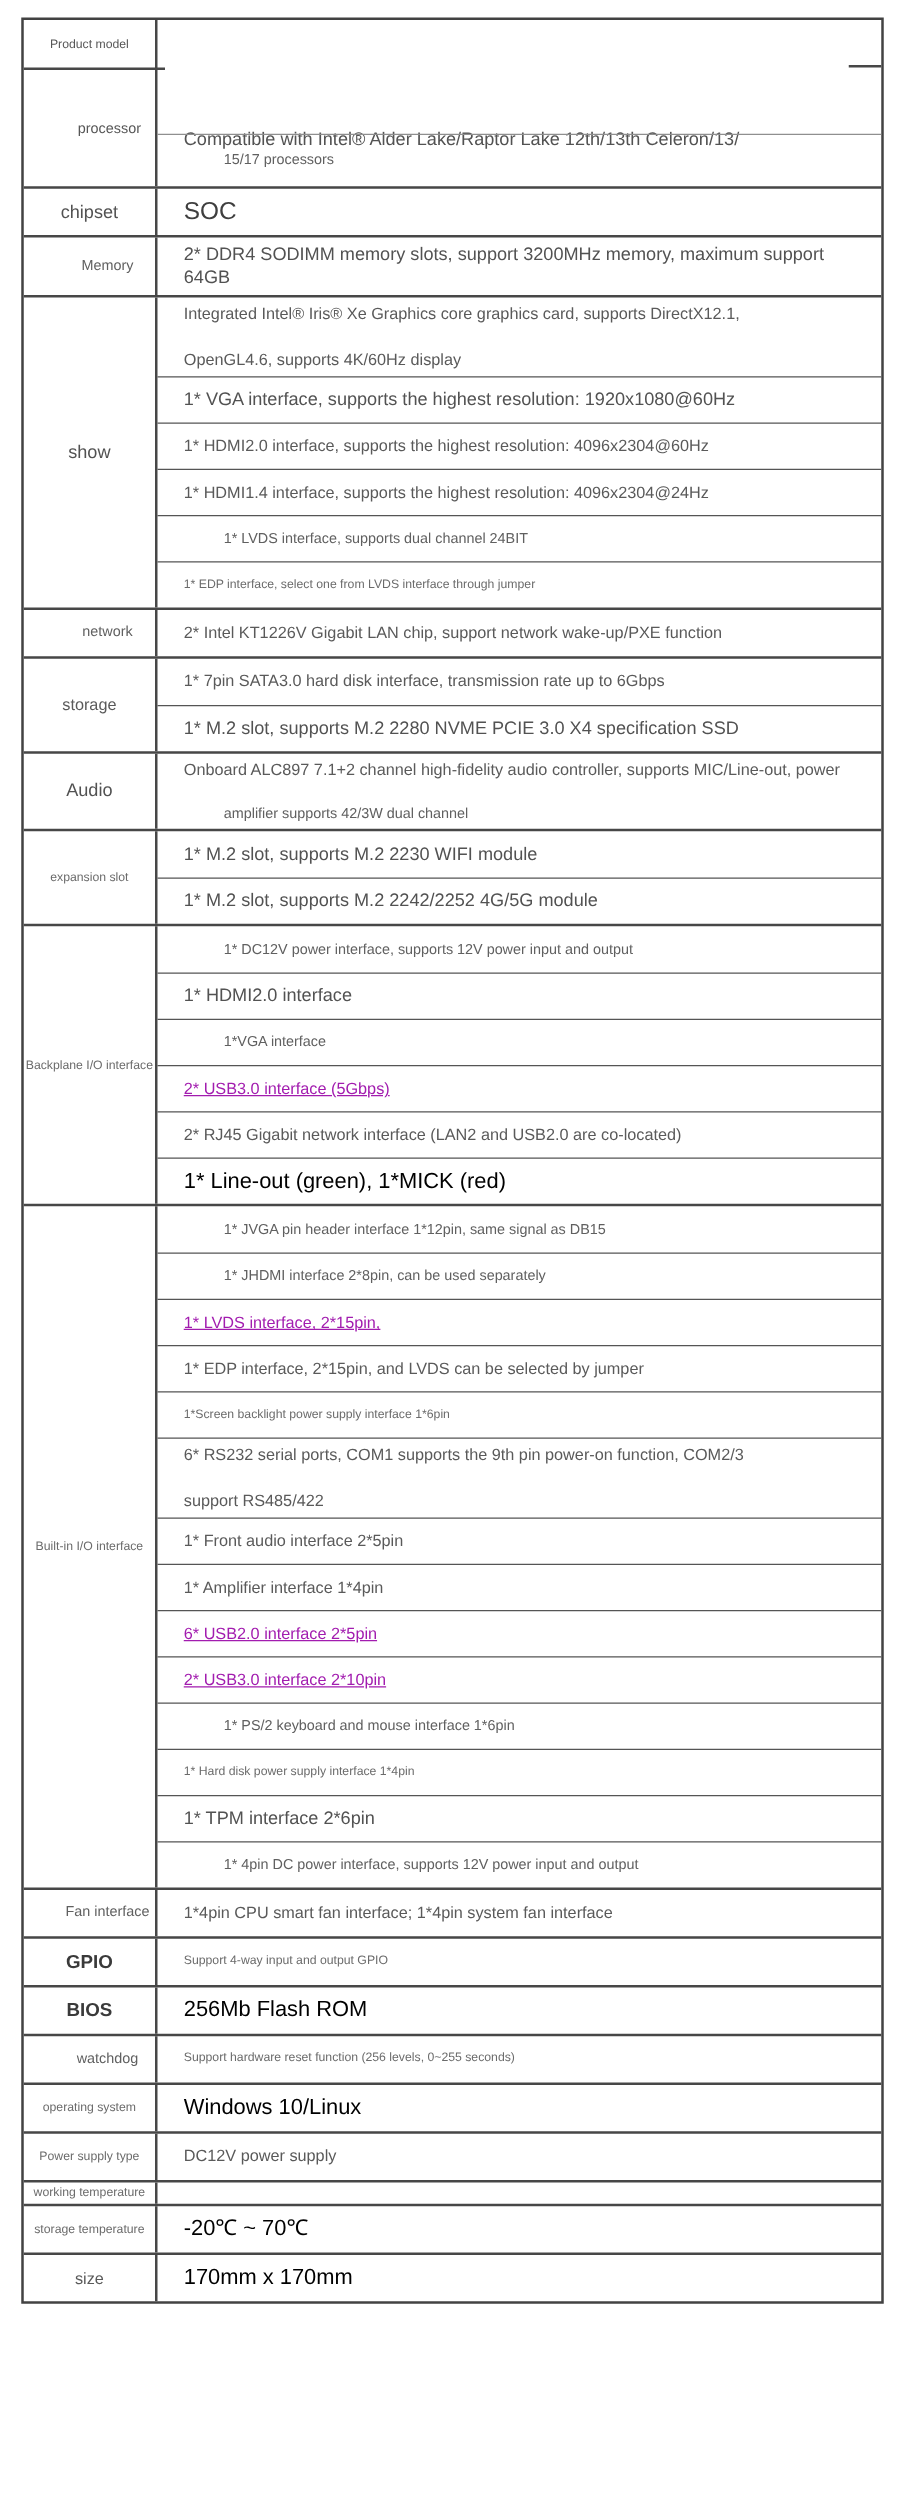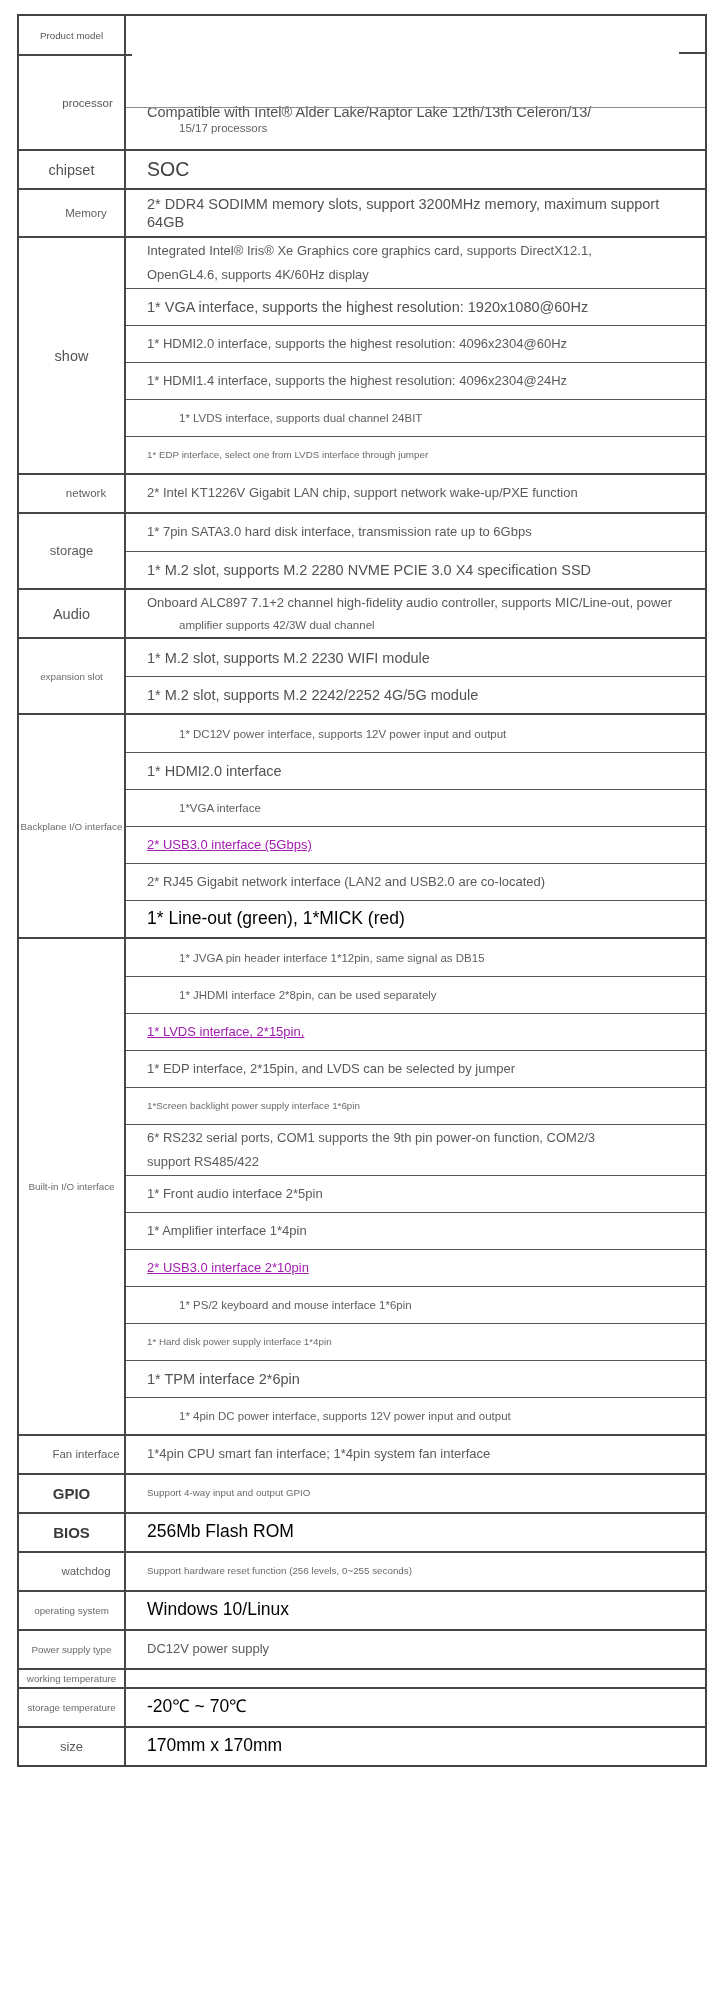--- a/index.html
+++ b/index.html
@@ -5,21 +5,21 @@
   html,body{margin:0;padding:0;background:#ffffff;}
   body{width:723px;height:1994px;position:relative;font-family:"Liberation Sans", sans-serif;-webkit-font-smoothing:antialiased;}
   .spec-table{position:absolute;left:17px;top:14px;width:690px;box-sizing:border-box;border:2px solid #424242;background:#fff;}
   .section{display:flex;border-top:2px solid #474747;align-items:stretch;}
   .section.header-sec{border-top:none;}
   .label-cell{width:107px;min-width:107px;box-sizing:border-box;border-right:2px solid #474747;display:flex;align-items:center;justify-content:center;text-align:center;padding:3px;color:#565656;white-space:nowrap;}
   .value-col{flex:1;display:flex;flex-direction:column;min-width:0;}
   .vrow{border-top:1.5px solid #555;min-height:37px;box-sizing:border-box;display:flex;flex-direction:column;justify-content:center;padding:5px 14px 5px 21px;color:#5c5c5c;}
   .value-col .vrow:first-child{border-top:none;}
   .line{line-height:1.25;}
-  .line + .line{margin-top:7px;}
+  .line + .line{margin-top:20px;}
   
   .xs{font-size:9.8px;color:#6b6b6b;}
   .sm{font-size:11.5px;color:#606060;padding-left:32px;}
   .md{font-size:13px;color:#5a5a5a;}
   .ml{font-size:14.5px;color:#525252;}
   .lg{font-size:13px;color:#a21caf;text-decoration:underline;}
   .xl{font-size:17.5px;color:#000000;}
   .xxl{font-size:19.5px;color:#3f3f3f;}
   .lgb{font-size:15px;font-weight:bold;color:#3a3a3a;}
   
@@ -174,20 +174,23 @@
             <div class="line md">6* RS232 serial ports, COM1 supports the 9th pin power-on function, COM2/3</div>
             <div class="line md">support RS485/422</div>
           </div>
           <div class="vrow">
             <div class="line md">1* Front audio interface 2*5pin</div>
           </div>
           <div class="vrow">
             <div class="line md">1* Amplifier interface 1*4pin</div>
           </div>
           <div class="vrow">
+            <div class="line lg">6* USB2.0 interface 2*5pin</div>
+          </div>
+          <div class="vrow">
             <div class="line lg">2* USB3.0 interface 2*10pin</div>
           </div>
           <div class="vrow">
             <div class="line sm">1* PS/2 keyboard and mouse interface 1*6pin</div>
           </div>
           <div class="vrow">
             <div class="line xs">1* Hard disk power supply interface 1*4pin</div>
           </div>
           <div class="vrow">
             <div class="line ml">1* TPM interface 2*6pin</div>

